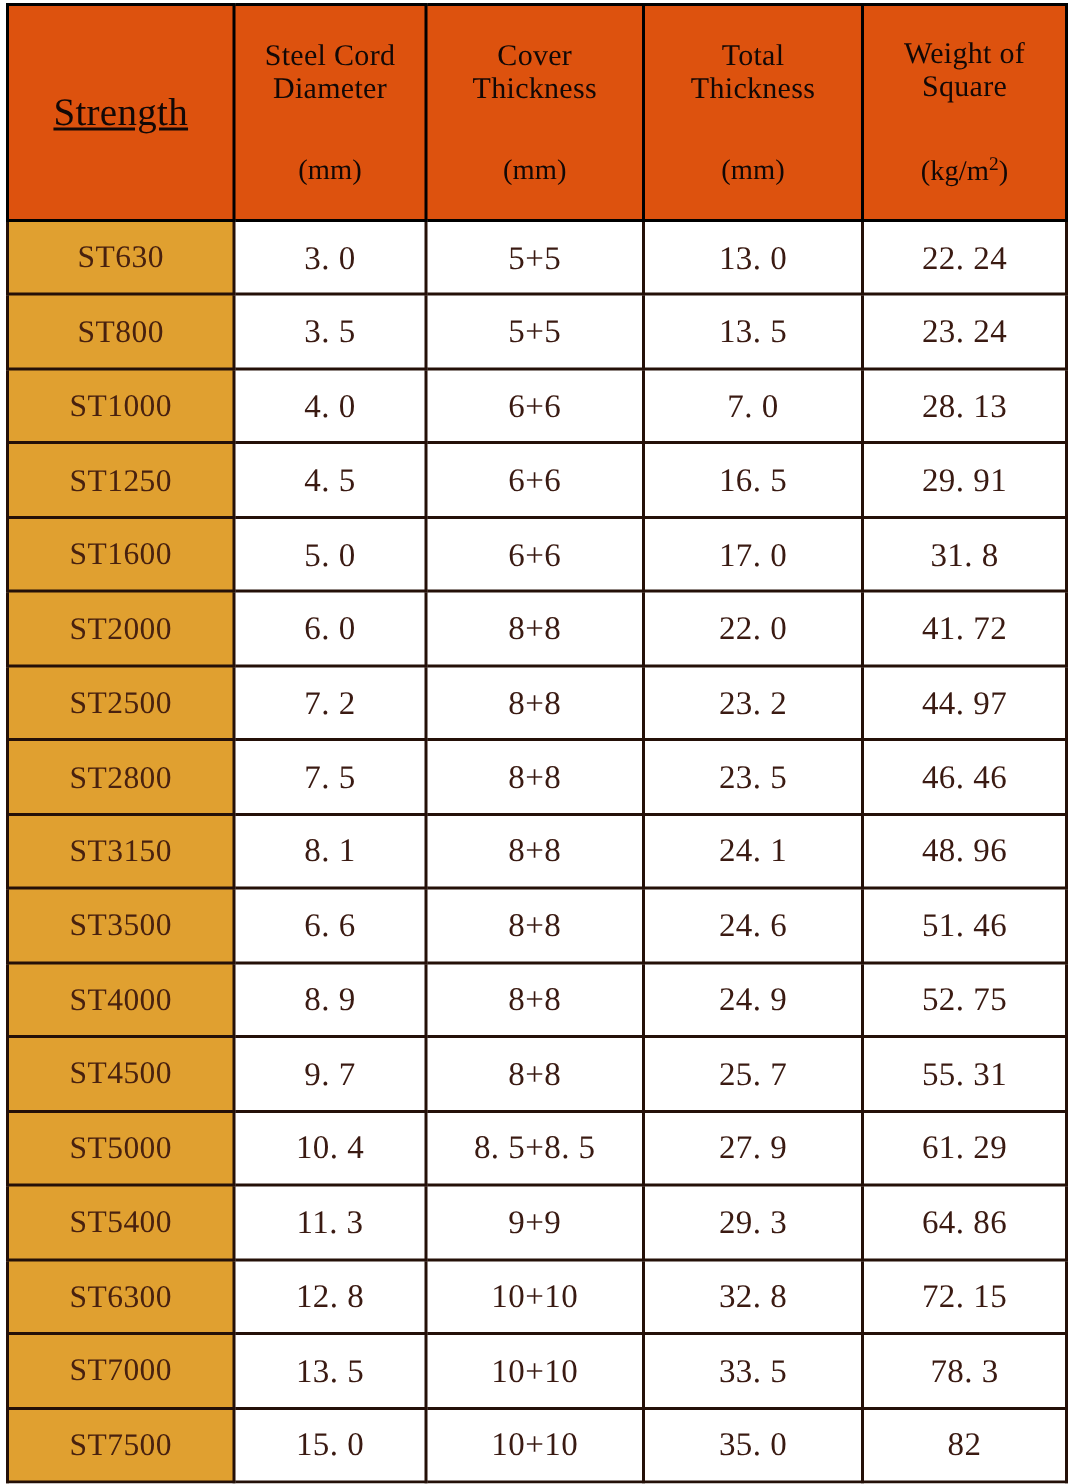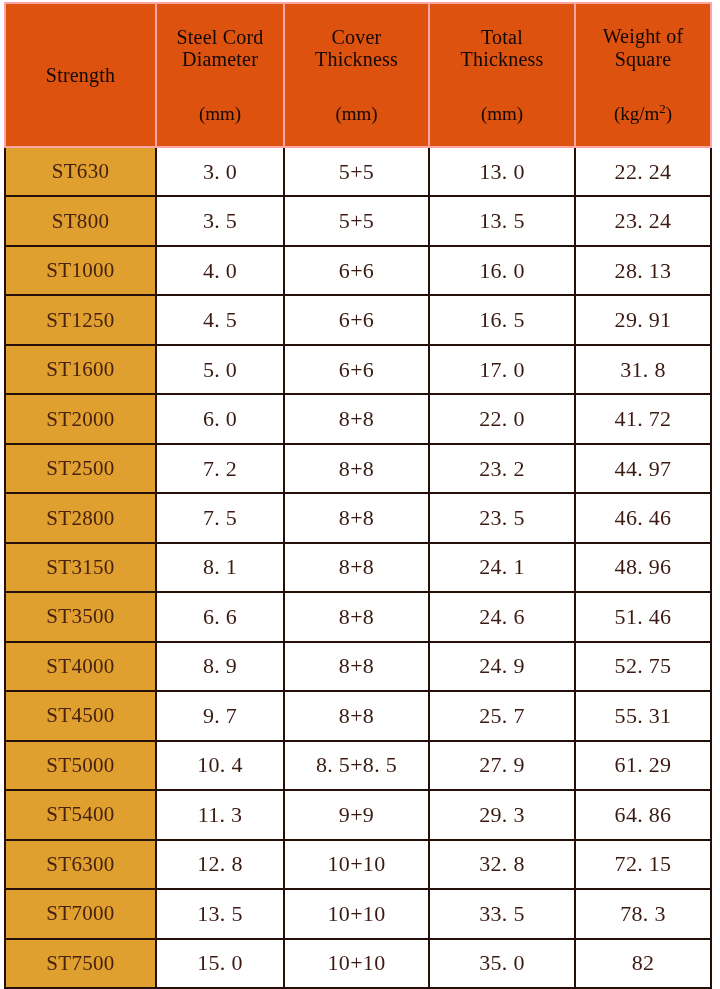--- a/index.html
+++ b/index.html
@@ -35,40 +35,41 @@
   table.spec-table col.c-diameter  { width: 128px; }
   table.spec-table col.c-cover     { width: 145px; }
   table.spec-table col.c-total     { width: 146px; }
   table.spec-table col.c-weight    { width: 136px; }
 
   
   thead tr.header-row { height: 144px; }
 
   th.header-cell {
     background: #dd520e;
-    border: 2px solid #fca5a5;
+    border: 2px solid #000000;
     color: #120806;
     font-weight: normal;
     text-align: center;
     vertical-align: middle;
     padding: 0 4px;
     line-height: 1.12;
   }
   th.header-cell .h-title {
     display: block;
     font-size: 20px;
     letter-spacing: 0.2px;
   }
   th.header-cell .h-unit {
     display: block;
     font-size: 19px;
     margin-top: 32px;
   }
   th.header-cell.single .h-title {
-    font-size: 20px;
+    font-size: 26px;
+    text-decoration: underline;
   }
 
   
   tbody tr.data-row { height: 33px; }
 
   td.cell {
     border: 2px solid #241008;
     text-align: center;
     vertical-align: middle;
     font-size: 22px;
@@ -133,21 +134,21 @@
           <td class="cell strength-cell">ST800</td>
           <td class="cell">3. 5</td>
           <td class="cell">5+5</td>
           <td class="cell">13. 5</td>
           <td class="cell">23. 24</td>
         </tr>
         <tr class="data-row">
           <td class="cell strength-cell">ST1000</td>
           <td class="cell">4. 0</td>
           <td class="cell">6+6</td>
-          <td class="cell">16. 0</td>
+          <td class="cell">7. 0</td>
           <td class="cell">28. 13</td>
         </tr>
         <tr class="data-row">
           <td class="cell strength-cell">ST1250</td>
           <td class="cell">4. 5</td>
           <td class="cell">6+6</td>
           <td class="cell">16. 5</td>
           <td class="cell">29. 91</td>
         </tr>
         <tr class="data-row">

